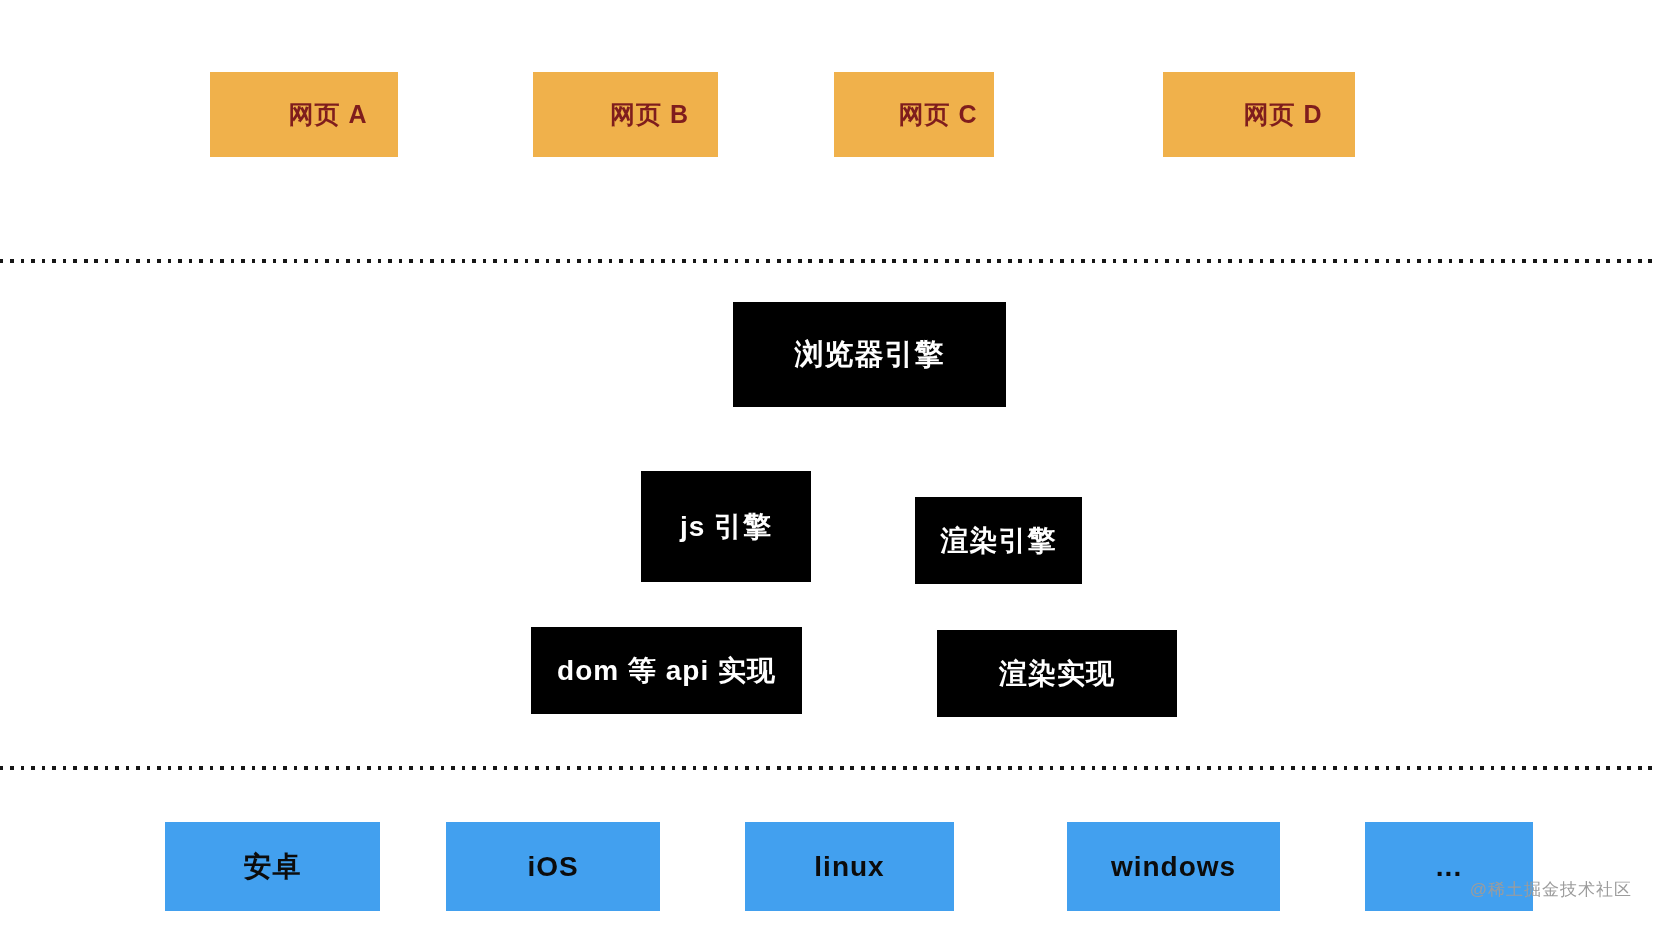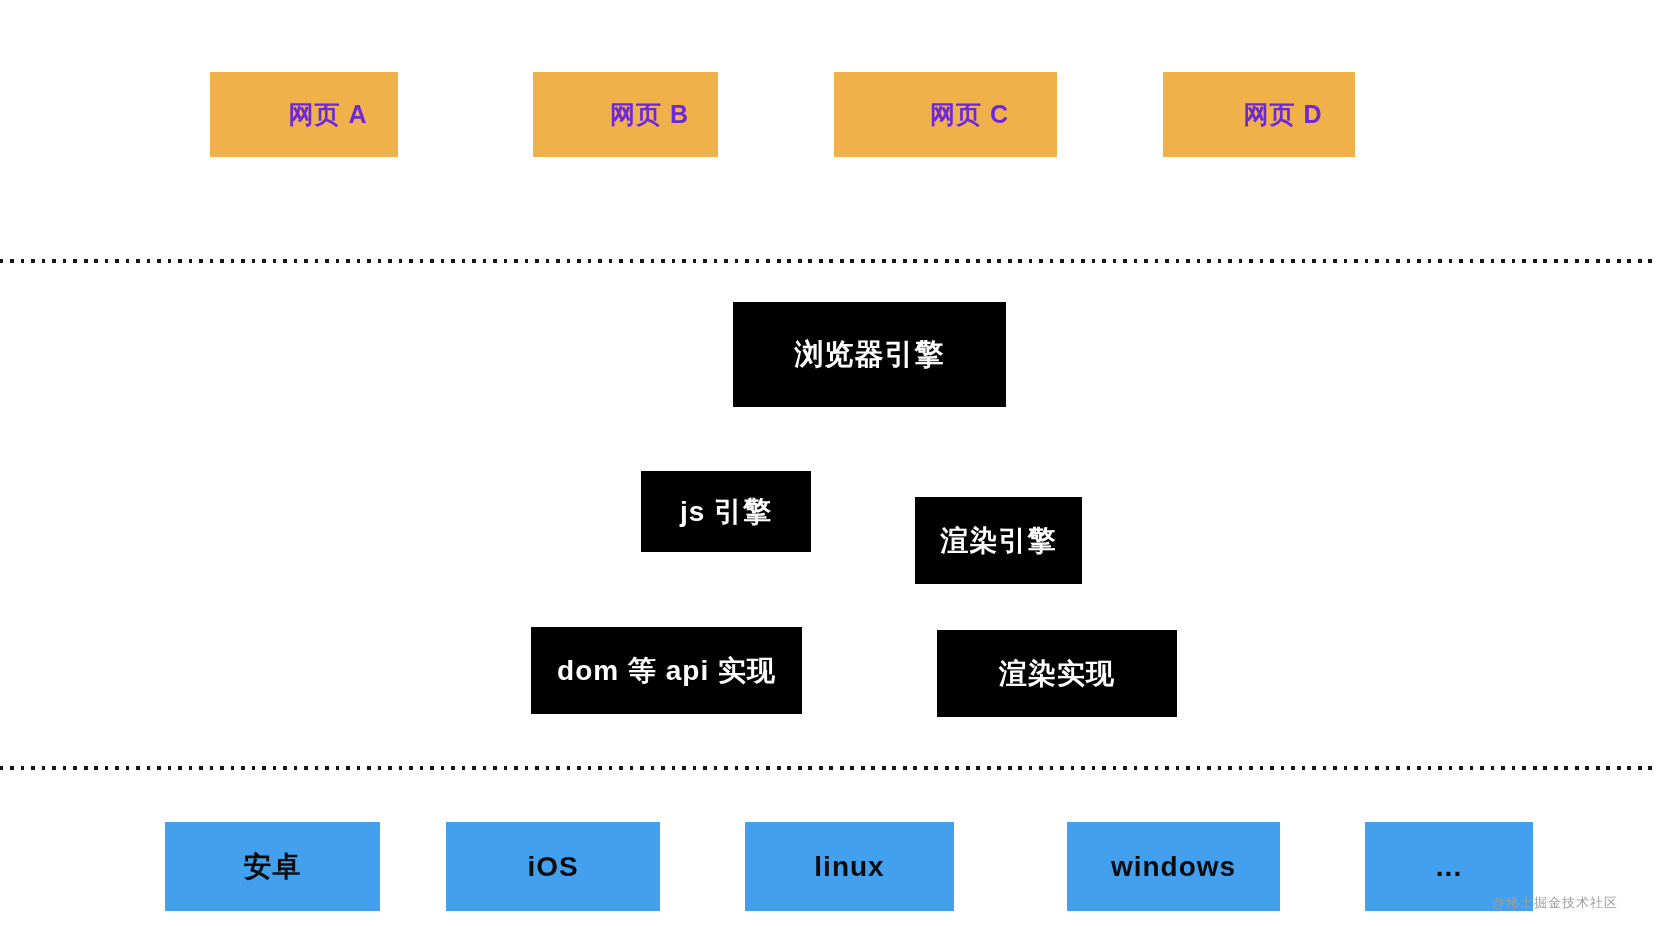--- a/index.html
+++ b/index.html
@@ -19,21 +19,21 @@
     position: absolute;
     display: flex;
     align-items: center;
     justify-content: center;
     font-weight: bold;
     box-sizing: border-box;
     white-space: nowrap;
   }
   .webpage-box {
     background: #f0b14b;
-    color: #6d28d9;
+    color: #7f1d1d;
     font-size: 25px;
     letter-spacing: 1px;
     padding-left: 48px;
   }
   .engine-box {
     background: #000000;
     color: #ffffff;
     font-size: 28px;
     letter-spacing: 1px;
   }
@@ -51,47 +51,46 @@
     height: 4px;
     background-image: repeating-linear-gradient(
       90deg,
       #161616 0px, #161616 3.5px,
       transparent 3.5px, transparent 10.5px
     );
   }
   
   .wp-a { left: 210px; top: 72px;  width: 188px; height: 85px; }
   .wp-b { left: 533px; top: 72px;  width: 185px; height: 85px; }
-  .wp-c { left: 834px; top: 72px;  width: 223px; height: 85px; }
+  .wp-c { left: 834px; top: 72px;  width: 160px; height: 85px; }
   .wp-d { left: 1163px; top: 72px; width: 192px; height: 85px; text-align: center; }
   
   .divider-top    { top: 259px; }
   .divider-bottom { top: 766px; }
   
   .browser-engine { left: 733px; top: 302px; width: 273px; height: 105px; font-size: 29px; }
-  .js-engine      { left: 641px; top: 471px; width: 170px; height: 81px; }
+  .js-engine      { left: 641px; top: 471px; width: 170px; height: 111px; }
   .render-engine  { left: 915px; top: 471px; width: 167px; height: 87px; margin-top: 26px; }
   .dom-api        { left: 531px; top: 627px; width: 271px; height: 87px; }
   .render-impl    { left: 937px; top: 621px; width: 240px; height: 87px; margin-top: 9px; }
   
   .pf-android { left: 165px;  top: 784px; width: 215px; height: 89px; }
   .pf-ios     { left: 446px;  top: 784px; width: 214px; height: 89px; }
   .pf-linux   { left: 745px;  top: 784px; width: 209px; height: 89px; }
   .pf-windows { left: 1067px; top: 784px; width: 213px; height: 89px; }
   .pf-more    { left: 1365px; top: 784px; width: 168px; height: 89px; }
   
   .watermark {
     position: absolute;
-    right: 38px;
+    right: 24px;
     top: 878px;
-    font-size: 13px;
+    font-size: 17px;
     font-weight: normal;
     color: #9c9c9c;
     letter-spacing: 1px;
-    margin-top: 16px;
   }
 </style>
 </head>
 <body>
 
 <div class="canvas">
 
   <div class="box webpage-box wp-a">网页 A</div>
   <div class="box webpage-box wp-b">网页 B</div>
   <div class="box webpage-box wp-c">网页 C</div>

